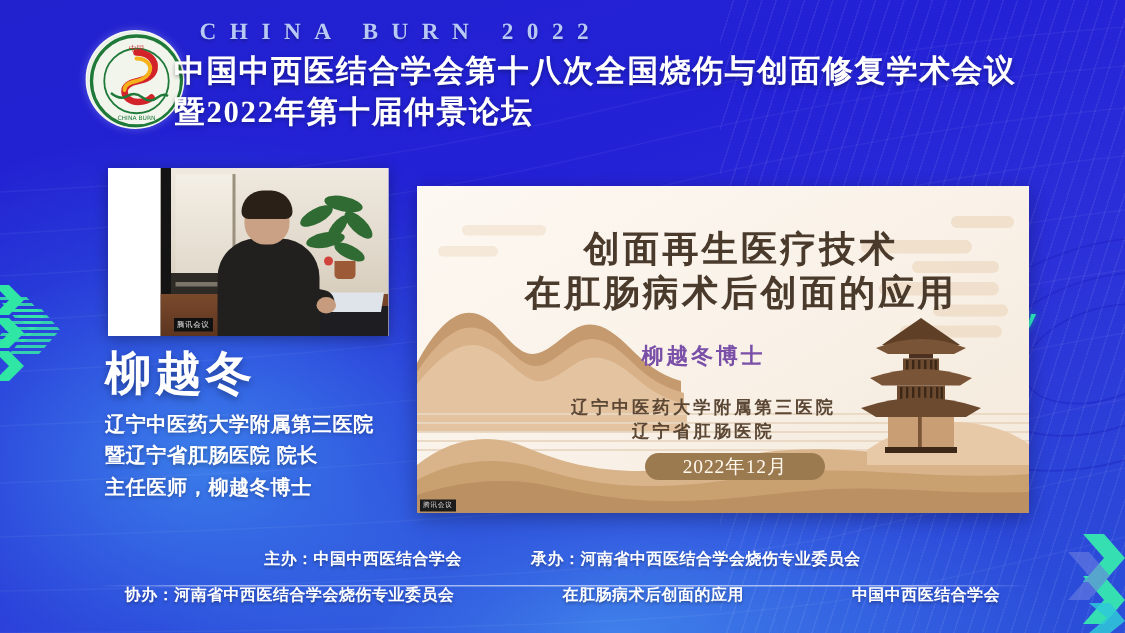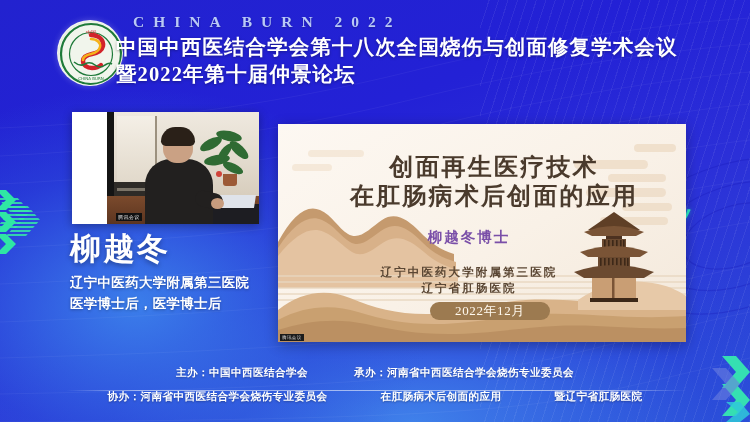--- a/index.html
+++ b/index.html
@@ -327,21 +327,21 @@
     left: 0; top: 366px;
     width: 750px;
   }
   .credits-row {
     display: flex;
     justify-content: center;
     align-items: flex-end;
     white-space: nowrap;
   }
   .credits-row.r1 { gap: 46px; }
-  .credits-row.r2 { gap: 53px; padding-top: 10px; }
+  .credits-row.r2 { gap: 72px; padding-top: 10px; }
   .credits-row span {
     color: #ffffff;
     font-size: 10.6px;
     font-weight: 700;
     letter-spacing: .4px;
     text-shadow: 0 1px 2px rgba(0,0,0,.30);
   }
   .credits-rule {
     position: absolute;
     left: 66px; top: 24px;
@@ -456,21 +456,22 @@
       <div class="v-person-hair"></div>
       <div class="v-person-arm"></div>
       <div class="v-hand"></div>
       <div class="v-watermark">腾讯会议</div>
     </div>
   </div>
 
   <div class="speaker-name">柳越冬</div>
   <div class="speaker-lines">
     <div>辽宁中医药大学附属第三医院</div>
-    <div>医学博士后，医学博士后</div>
+    <div>暨辽宁省肛肠医院 院长</div>
+    <div>主任医师，柳越冬博士</div>
   </div>
 
   <div class="slide">
     <div class="slide-deco">
       <svg width="408" height="218" viewBox="0 0 408 218" aria-hidden="true">
 
         <g fill="#ecd9c3" fill-opacity="0.75">
           <rect x="296" y="36" width="74" height="9" rx="4.5"></rect>
           <rect x="330" y="50" width="58" height="8" rx="4"></rect>
           <rect x="308" y="64" width="80" height="9" rx="4.5"></rect>
@@ -558,17 +559,17 @@
 
   <div class="credits">
     <div class="credits-row r1">
       <span>主办：中国中西医结合学会</span>
       <span>承办：河南省中西医结合学会烧伤专业委员会</span>
     </div>
     <div class="credits-rule"></div>
     <div class="credits-row r2">
       <span>协办：河南省中西医结合学会烧伤专业委员会</span>
       <span>在肛肠病术后创面的应用</span>
-      <span>暨辽宁省肛肠医院</span>
+      <span>中国中西医结合学会</span>
     </div>
   </div>
 
 </div>
 
 </body></html>

